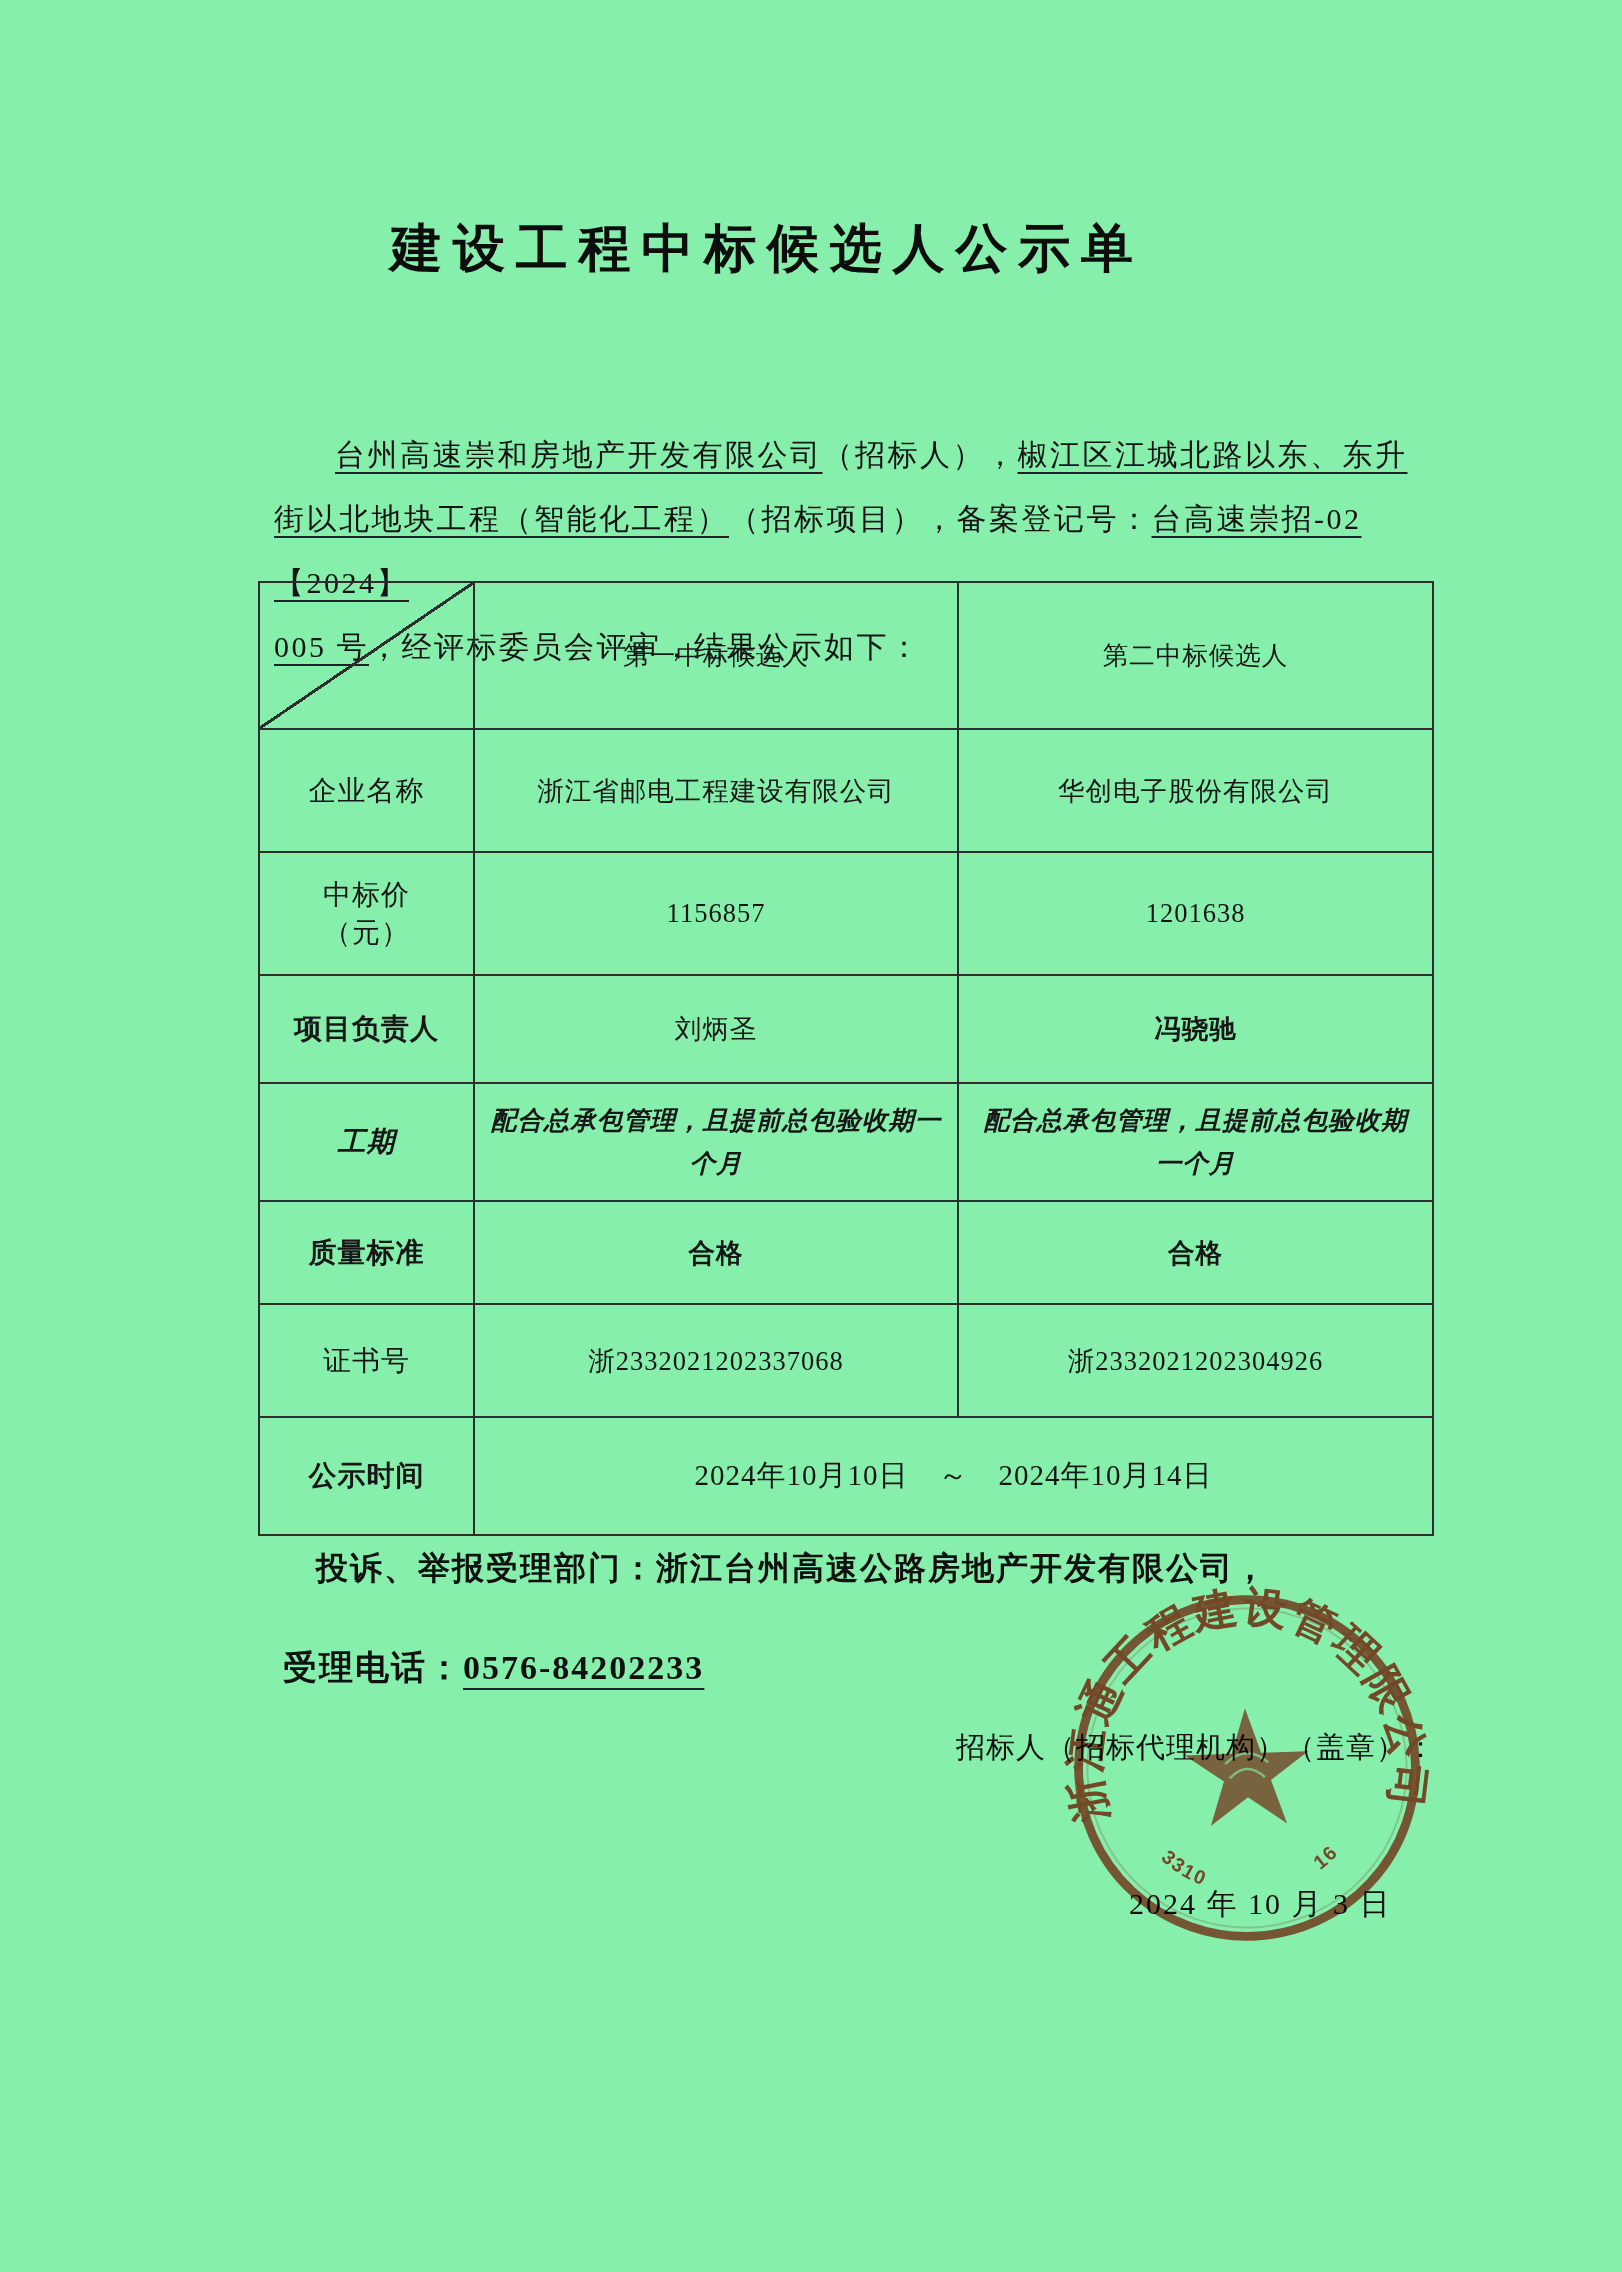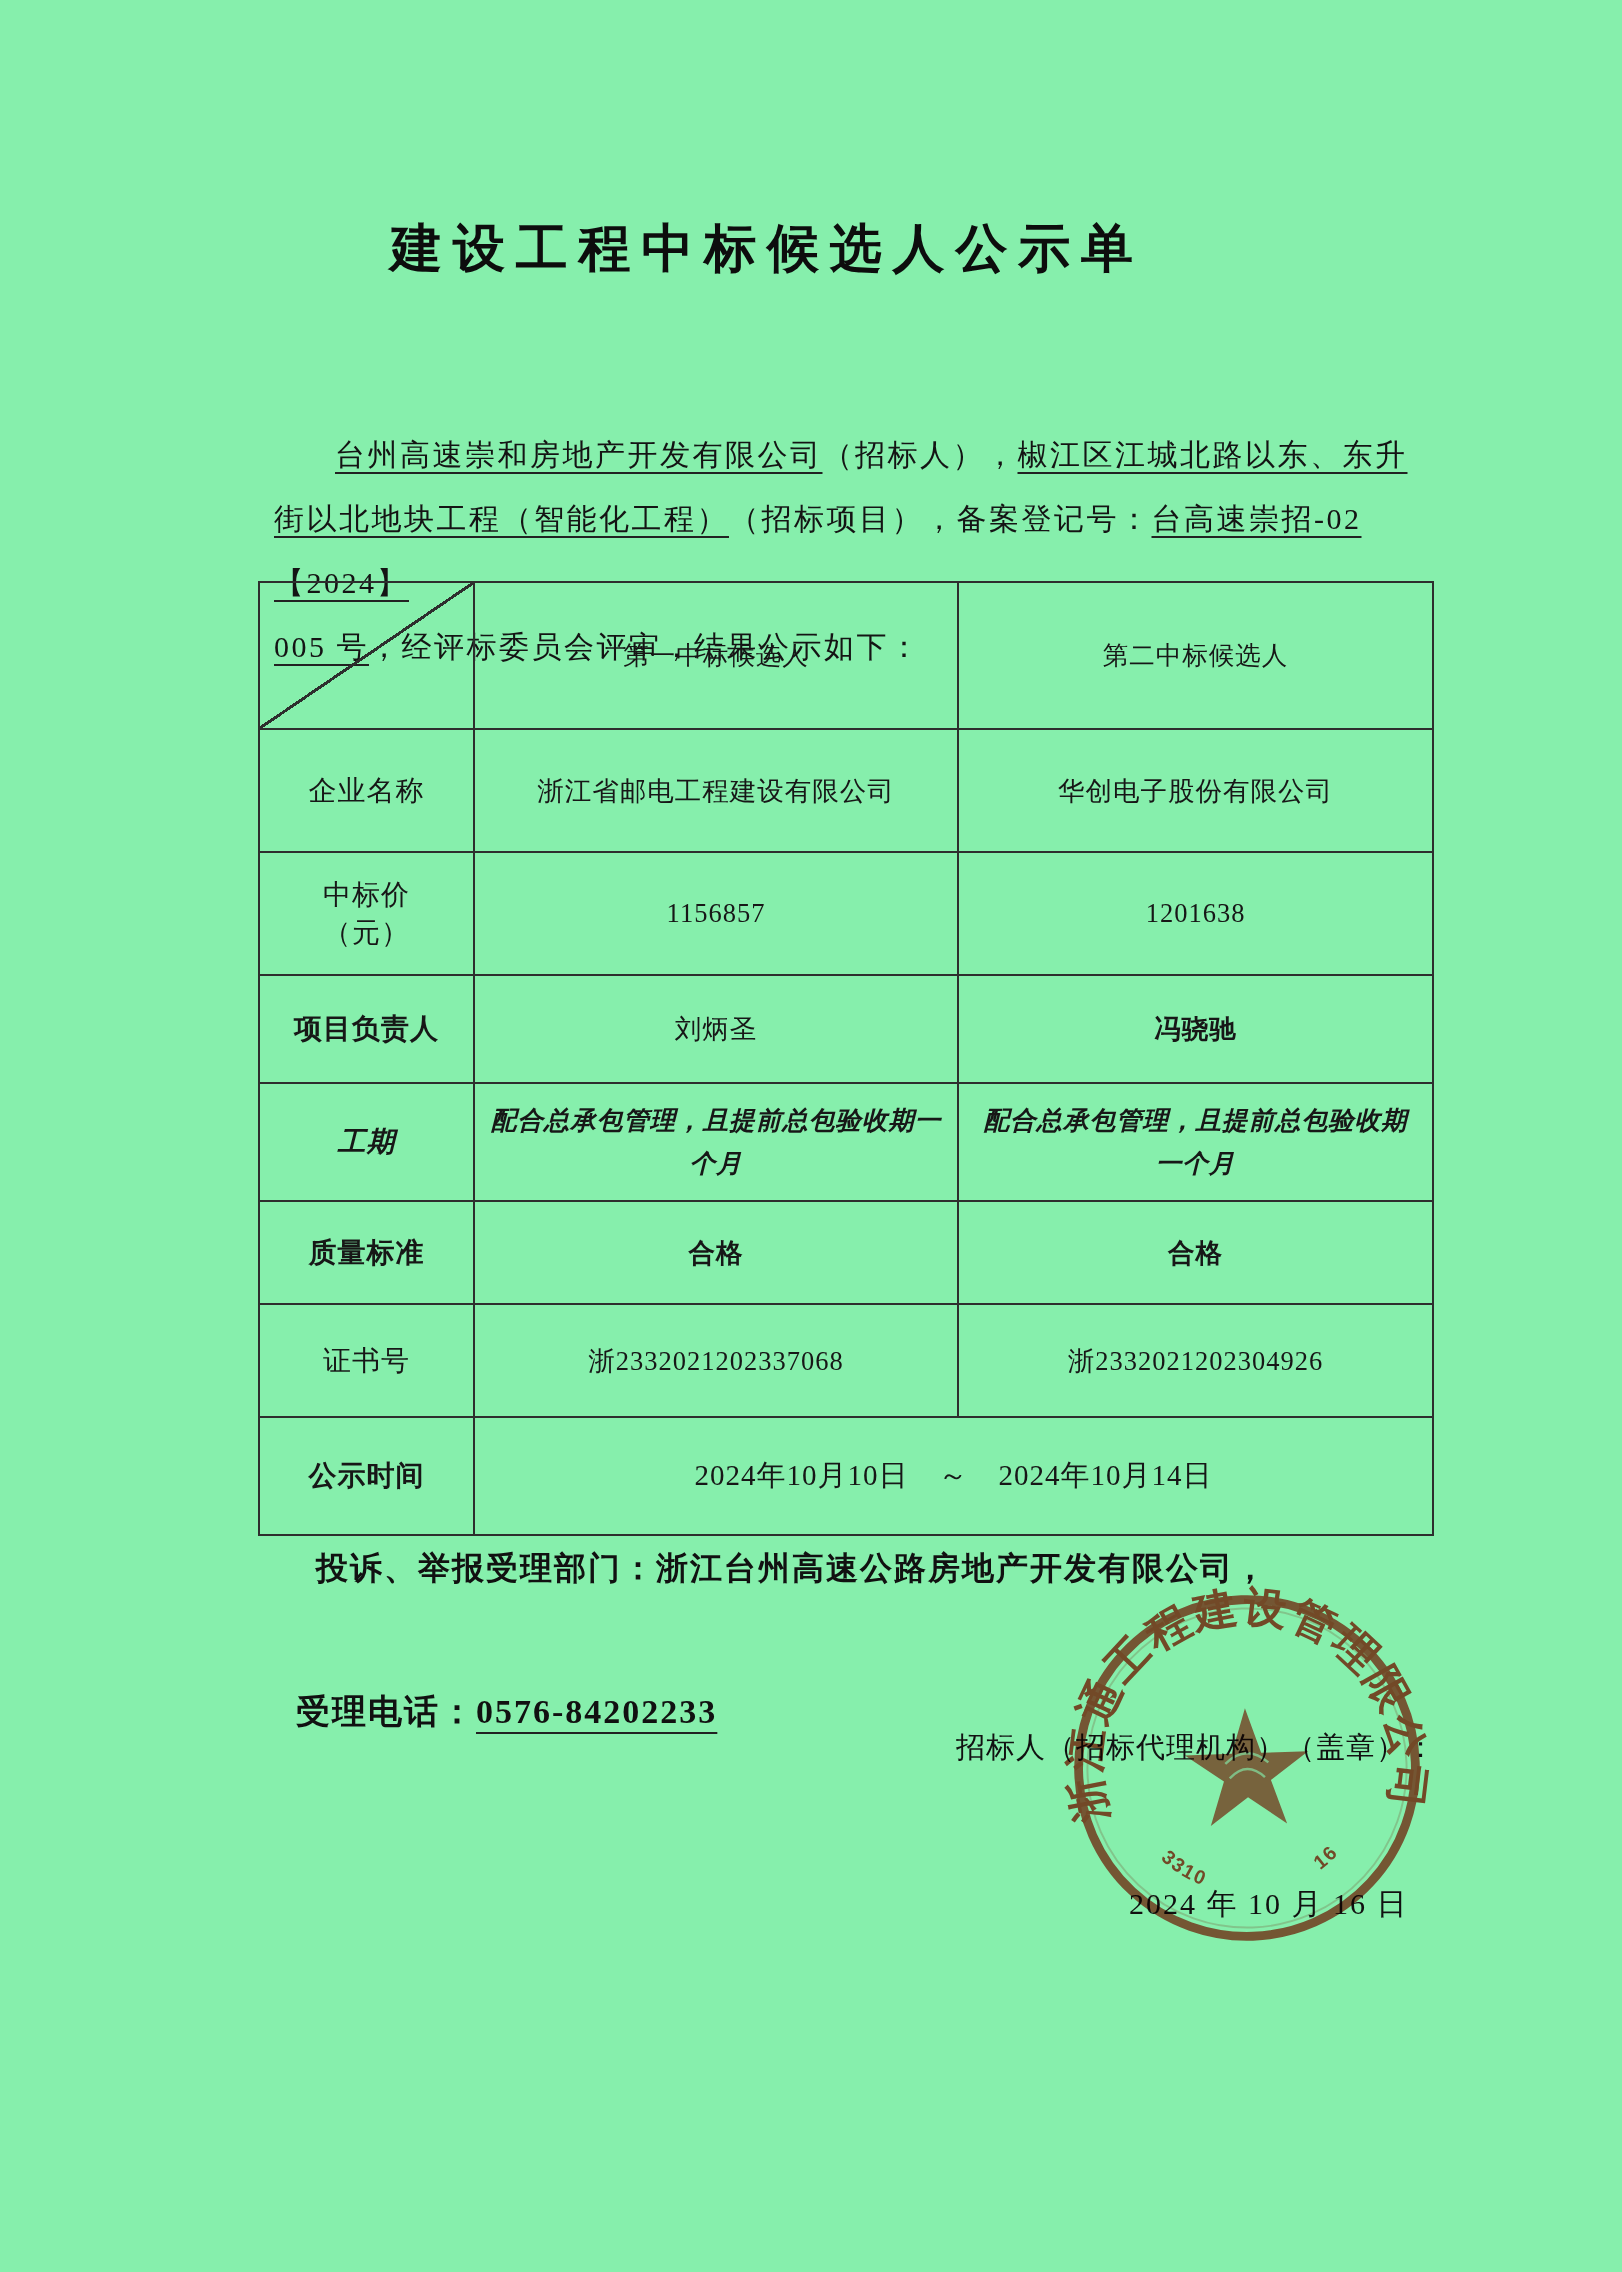--- a/index.html
+++ b/index.html
@@ -51,21 +51,21 @@
       linear-gradient(to bottom right,
         transparent calc(50% - 1.5px),
         #2e2e2e calc(50% - 1.5px),
         #2e2e2e calc(50% + 1.5px),
         transparent calc(50% + 1.5px));
   }
   .headcell{font-size:25.5px;letter-spacing:2px;}
   .duration-cell{font-size:25.5px;line-height:43px;letter-spacing:0.5px;}
   .footer-line{position:absolute;margin:0;color:#111;}
   .complaint{top:1547px;left:316px;font-size:32px;font-weight:600;letter-spacing:2px;}
-  .phone{top:1645px;left:296px;font-size:34px;font-weight:600;letter-spacing:2px;margin-top:44px;}
+  .phone{top:1645px;left:283px;font-size:34px;font-weight:600;letter-spacing:2px;}
   .phone .u{text-underline-offset:8.8px;}
   .sign{top:1728px;left:956px;font-size:29px;letter-spacing:1px;}
   .datestamp{top:1884px;left:1129px;font-size:30px;letter-spacing:2px;}
   .seal{
     position:absolute;top:1582px;left:1061px;
     width:372px;height:372px;
     mix-blend-mode:multiply;opacity:0.93;
     transform:rotate(-2deg);
   }
 </style>
@@ -129,21 +129,21 @@
       </tr>
     </tbody>
   </table>
 
   <p class="footer-line complaint">投诉、举报受理部门：浙江台州高速公路房地产开发有限公司，</p>
 
   <p class="footer-line phone"><span>受理电话：</span><span class="u">0576-84202233</span></p>
 
   <p class="footer-line sign">招标人（招标代理机构）（盖章）：</p>
 
-  <p class="footer-line datestamp">2024 年 10 月 16 日</p>
+  <p class="footer-line datestamp">2024 年 10 月 3 日</p>
 
   <svg class="seal" viewBox="0 0 380 380" xmlns="http://www.w3.org/2000/svg">
     <defs>
       <path id="sealArcTop" d="M 47 236 A 150 150 0 1 1 333 236" fill="none"></path>
       <path id="sealArcBottom" d="M 79 254 A 128 128 0 0 0 301 254" fill="none"></path>
     </defs>
     <circle cx="190" cy="190" r="172" fill="none" stroke="#d6402b" stroke-width="9" opacity="0.92"></circle>
     <circle cx="190" cy="190" r="163" fill="none" stroke="#d6402b" stroke-width="2" opacity="0.25"></circle>
     <polygon points="190,129 205,175 253,175 214,203 229,248 190,220 151,248 166,203 127,175 175,175" fill="#dc4834" opacity="0.88"></polygon>
     <path d="M 168 185 Q 190 165 212 185 M 172 200 Q 190 182 208 200" stroke="#fbfbfa" stroke-width="2.5" fill="none" opacity="0.65"></path>

